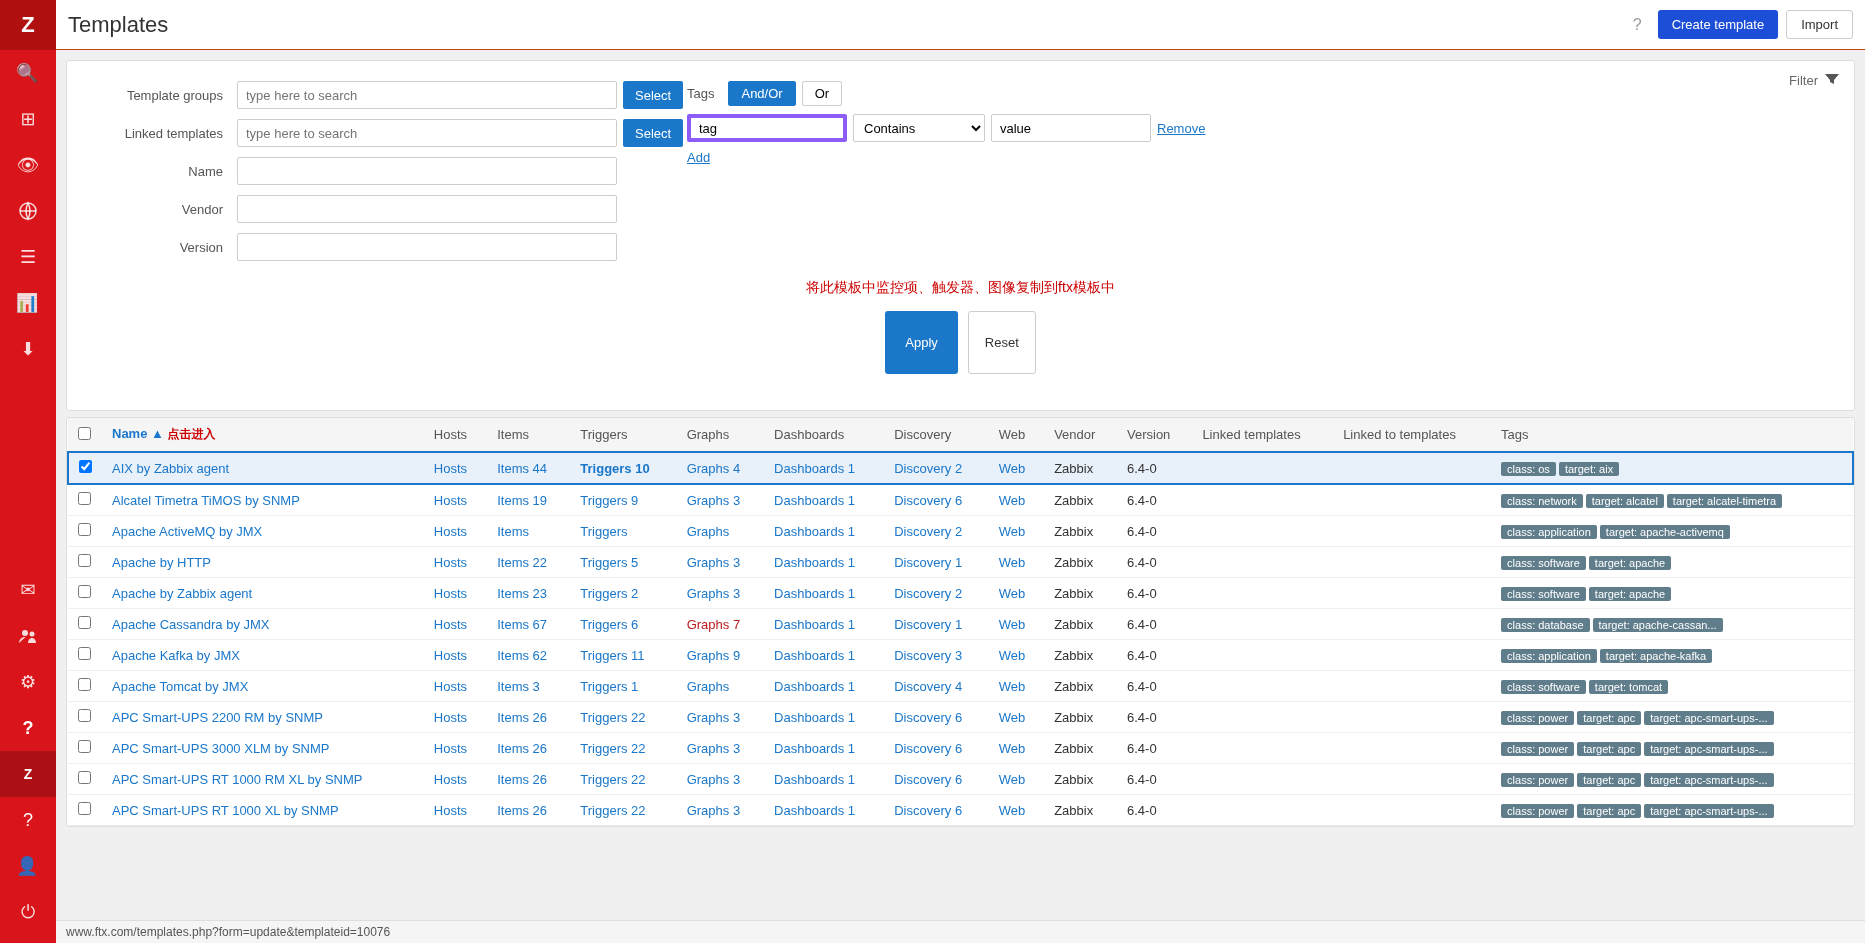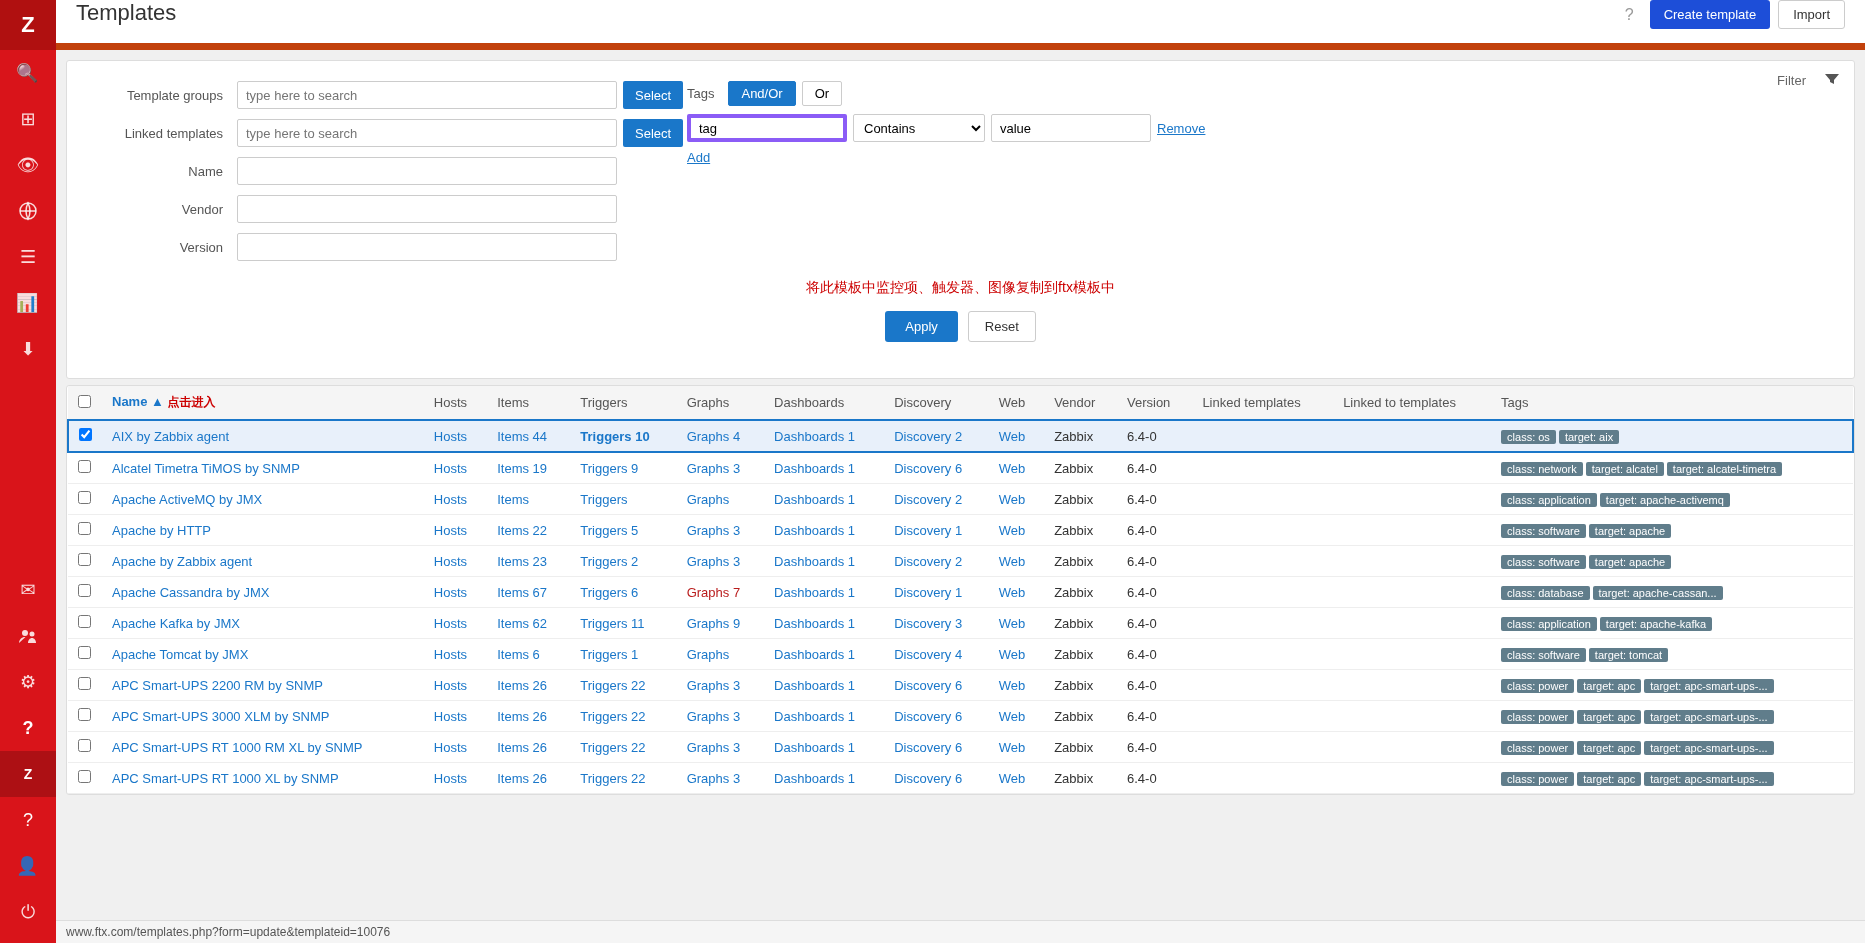--- a/index.html
+++ b/index.html
@@ -42,25 +42,25 @@
     .sidebar-icon.active { background: rgba(0,0,0,0.2); }
     .sidebar-spacer { flex: 1; }
     .sidebar-bottom { display: flex; flex-direction: column; align-items: center; padding-bottom: 8px; }
 
     
     .main { flex: 1; display: flex; flex-direction: column; overflow: hidden; }
 
     
     .topbar {
       background: white;
-      border-bottom: 7px solid #c2410c;
-      padding: 0 20px;
+      border-bottom: 1px solid #c2410c;
+      padding: 0 12px;
       height: 50px;
       display: flex;
-      align-items: flex-start;
+      align-items: center;
       flex-shrink: 0;
     }
     .topbar-title {
       font-size: 22px;
       font-weight: normal;
       color: #333;
       flex: 1;
     }
     .topbar-actions { display: flex; align-items: center; gap: 8px; }
     .btn-primary {
@@ -99,21 +99,21 @@
       border: 1px solid #ddd;
       border-radius: 3px;
       position: relative;
     }
     .filter-header {
       position: absolute;
       top: 10px;
       right: 14px;
       display: flex;
       align-items: center;
-      gap: 18px;
+      gap: 6px;
       color: #666;
       font-size: 13px;
       cursor: pointer;
     }
     .filter-row {
       display: flex;
       align-items: center;
       margin-bottom: 10px;
     }
     .filter-label {
@@ -224,21 +224,21 @@
       border: none;
       padding: 7px 20px;
       border-radius: 3px;
       cursor: pointer;
       font-size: 13px;
     }
     .btn-reset {
       background: white;
       color: #333;
       border: 1px solid #ccc;
-      padding: 7px 16px;
+      padding: 23px 16px;
       border-radius: 3px;
       cursor: pointer;
       font-size: 13px;
     }
 
     
     .table-container {
       background: white;
       margin: 6px 10px 10px 10px;
       border: 1px solid #ddd;
@@ -569,21 +569,21 @@
     <td></td>
     <td></td>
     <td><span class="tag-badge">class: application</span><span class="tag-badge">target: apache-kafka</span></td>
   </tr>
             <tr>
     <td class="checkbox-cell">
       <input type="checkbox" style="">
     </td>
     <td class="link-cell">Apache Tomcat by JMX</td>
     <td style="color:#1a77c9;cursor:pointer;">Hosts</td>
-    <td style="color:#1a77c9;cursor:pointer;">Items 6</td>
+    <td style="color:#1a77c9;cursor:pointer;">Items 3</td>
     <td style="color:#1a77c9;cursor:pointer;">Triggers 1</td>
     <td style="color:#1a77c9;cursor:pointer;">Graphs</td>
     <td style="color:#1a77c9;cursor:pointer;">Dashboards 1</td>
     <td style="color:#1a77c9;cursor:pointer;">Discovery 4</td>
     <td style="color:#1a77c9;cursor:pointer;">Web</td>
     <td>Zabbix</td>
     <td>6.4-0</td>
     <td></td>
     <td></td>
     <td><span class="tag-badge">class: software</span><span class="tag-badge">target: tomcat</span></td>

